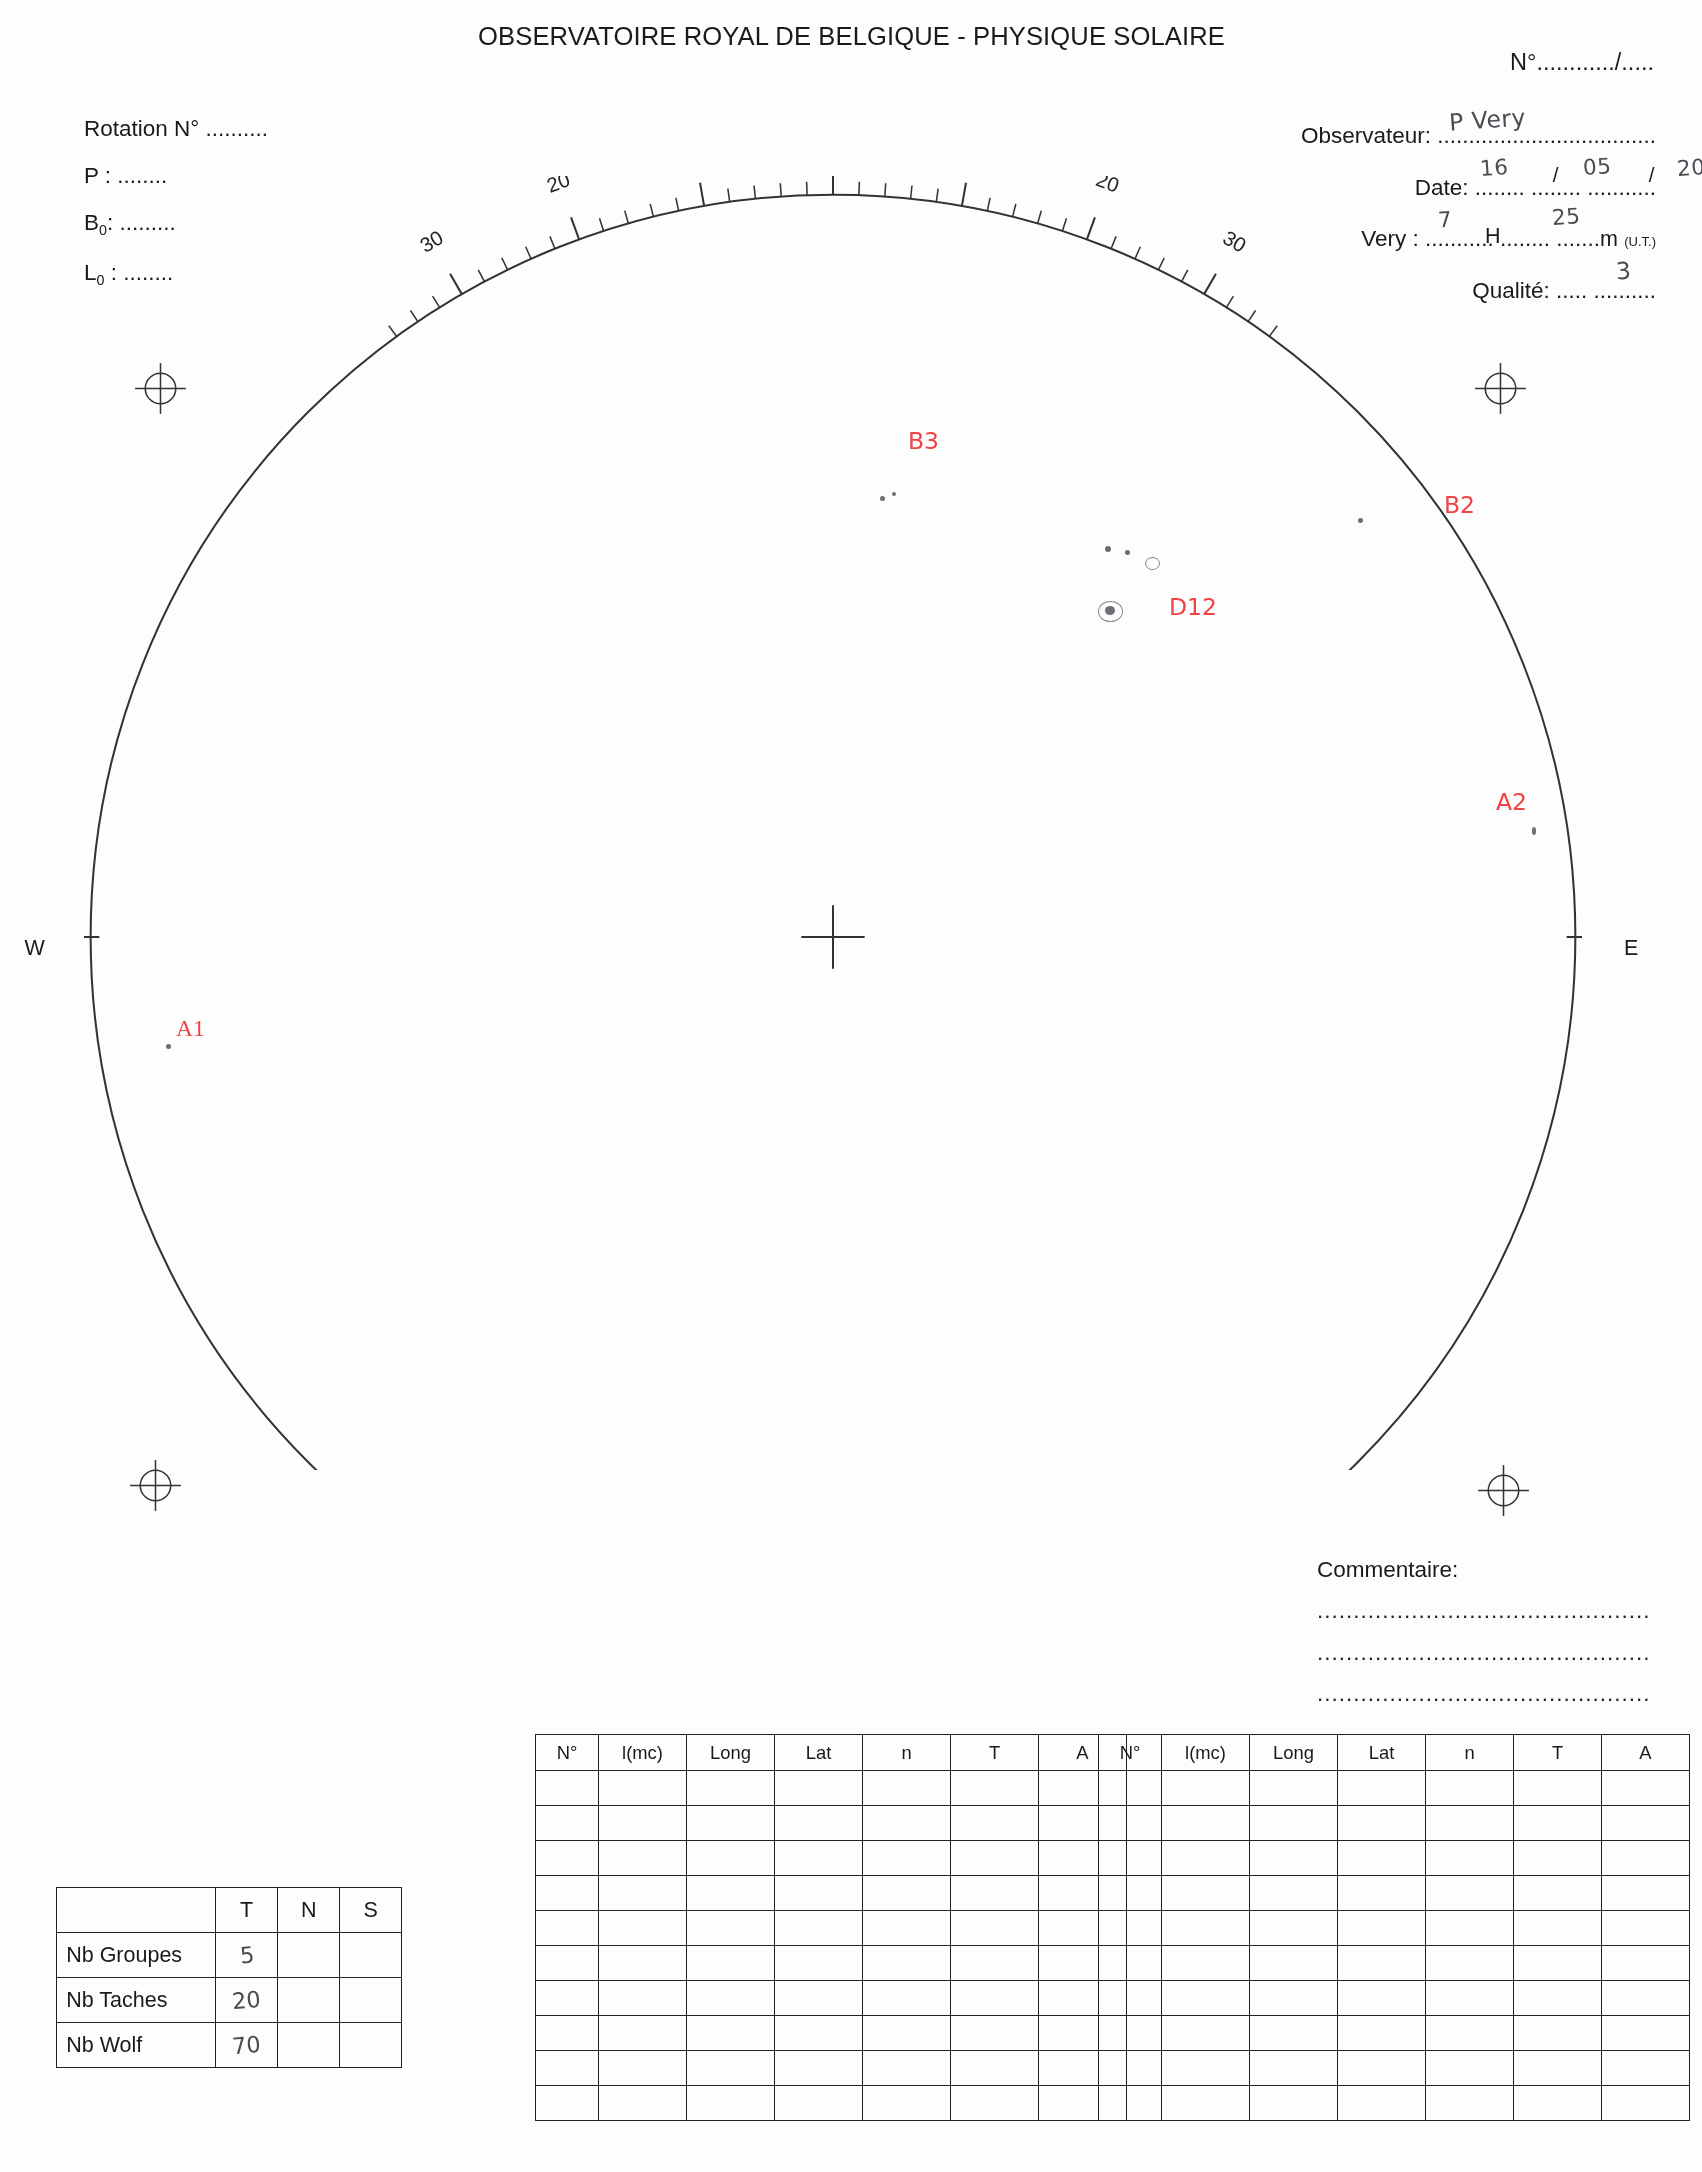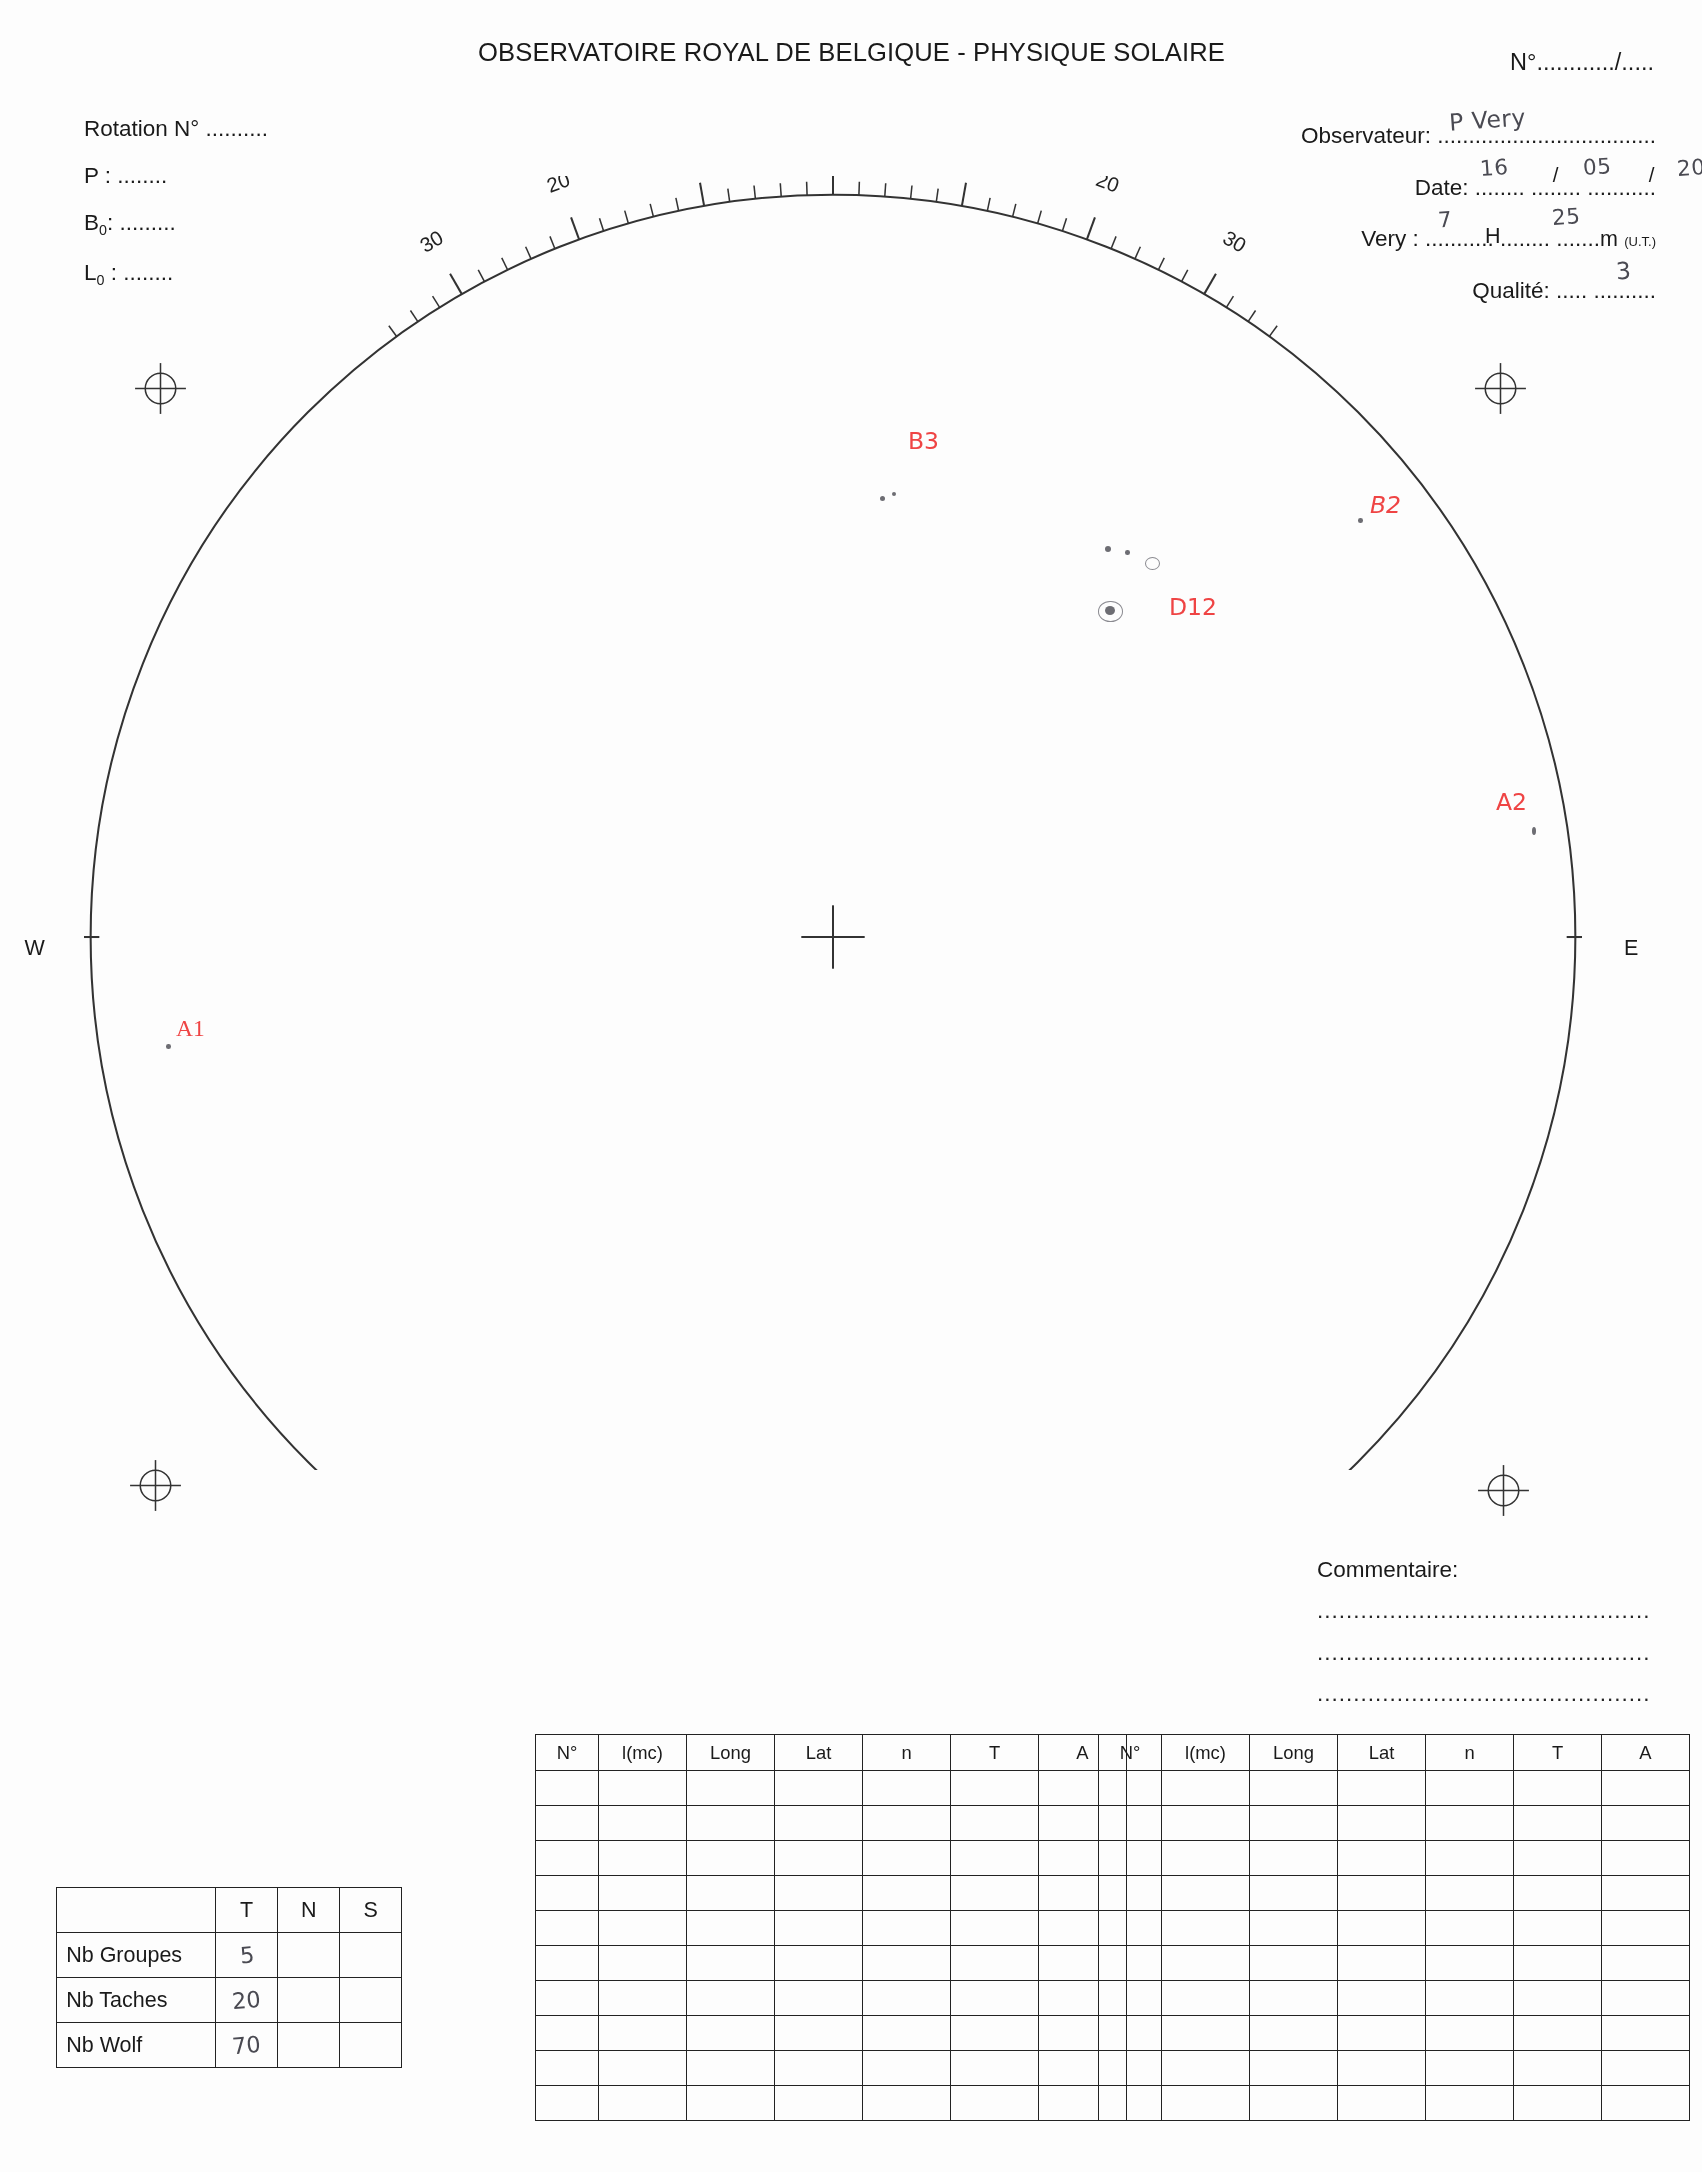--- a/index.html
+++ b/index.html
@@ -7,21 +7,21 @@
     width:1703px;height:2172px;position:relative;overflow:hidden;
     font-family:"Liberation Sans", sans-serif;color:#1a1a1a;
   }
   .sheet{position:absolute;inset:0;background:#fdfdfd;}
 
   
   .title{
     position:absolute;left:0;right:0;top:20.5px;text-align:center;
     font-size:25.6px;line-height:1.24;letter-spacing:0.1px;
   }
-  .title div{white-space:nowrap;margin-top:16px;}
+  .title div{white-space:nowrap;}
 
   .numfield{
     position:absolute;right:49px;top:49px;font-size:23.5px;white-space:nowrap;
   }
 
   
   .leftparams{position:absolute;left:84px;top:118px;font-size:22.5px;line-height:1.0;}
   .leftparams .row{margin-bottom:24.5px;white-space:nowrap;}
   .leftparams .sub{font-size:14.3px;vertical-align:-5.1px;}
 
@@ -283,21 +283,21 @@
   <div class="spot" style="left:1105px;top:546px;width:6.1px;height:6.1px;"></div>
   <div class="spot" style="left:1125px;top:550px;width:4.6px;height:4.6px;"></div>
   <div class="spot ring" style="left:1145px;top:557px;width:13.3px;height:11.3px;"></div>
   <div class="spot ring" style="left:1098px;top:601px;width:22.5px;height:19.4px;"></div>
   <div class="spot" style="left:1105px;top:606px;width:10.2px;height:9.2px;"></div>
   <div class="spot" style="left:1358px;top:518px;width:4.6px;height:4.6px;"></div>
   <div class="spot" style="left:1532px;top:827px;width:4.1px;height:8.2px;"></div>
   <div class="spot" style="left:166px;top:1044px;width:4.6px;height:4.6px;"></div>
 
   <div class="ann" style="left:908px;top:427px;"><span class="rot">B3</span></div>
-  <div class="ann" style="left:1370px;top:491px;font-style:italic;"><span class="rot">B2</span></div>
+  <div class="ann" style="left:1444px;top:491px;"><span class="rot">B2</span></div>
   <div class="ann" style="left:1169px;top:593px;"><span class="rot">D12</span></div>
   <div class="ann" style="left:1496px;top:788px;"><span class="rot">A2</span></div>
   <div class="ann" style="left:176px;top:1015px;font-family:Liberation Serif, serif;"><span class="rot">A1</span></div>
 
   <div class="commentaire">
     <div>Commentaire:</div>
     <div class="dots">..............................................</div>
     <div class="dots">..............................................</div>
     <div class="dots">..............................................</div>
   </div>

